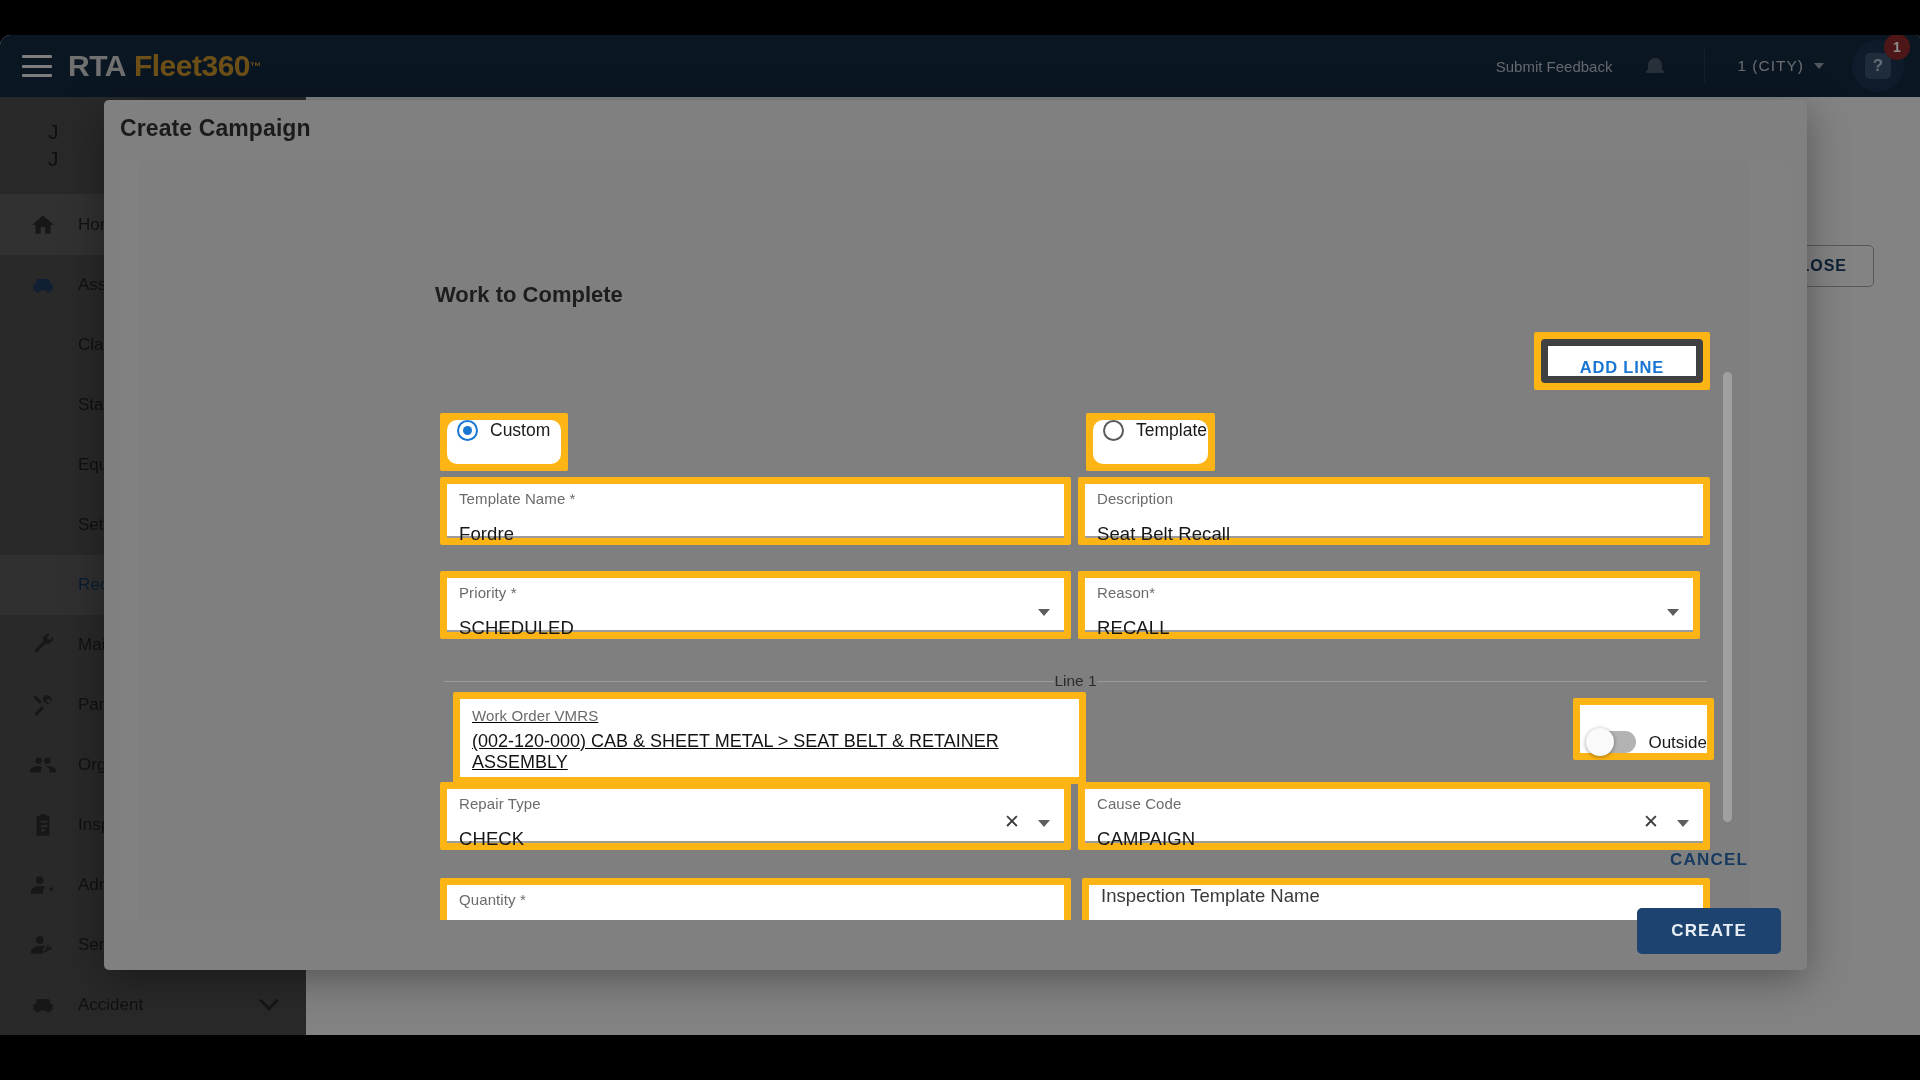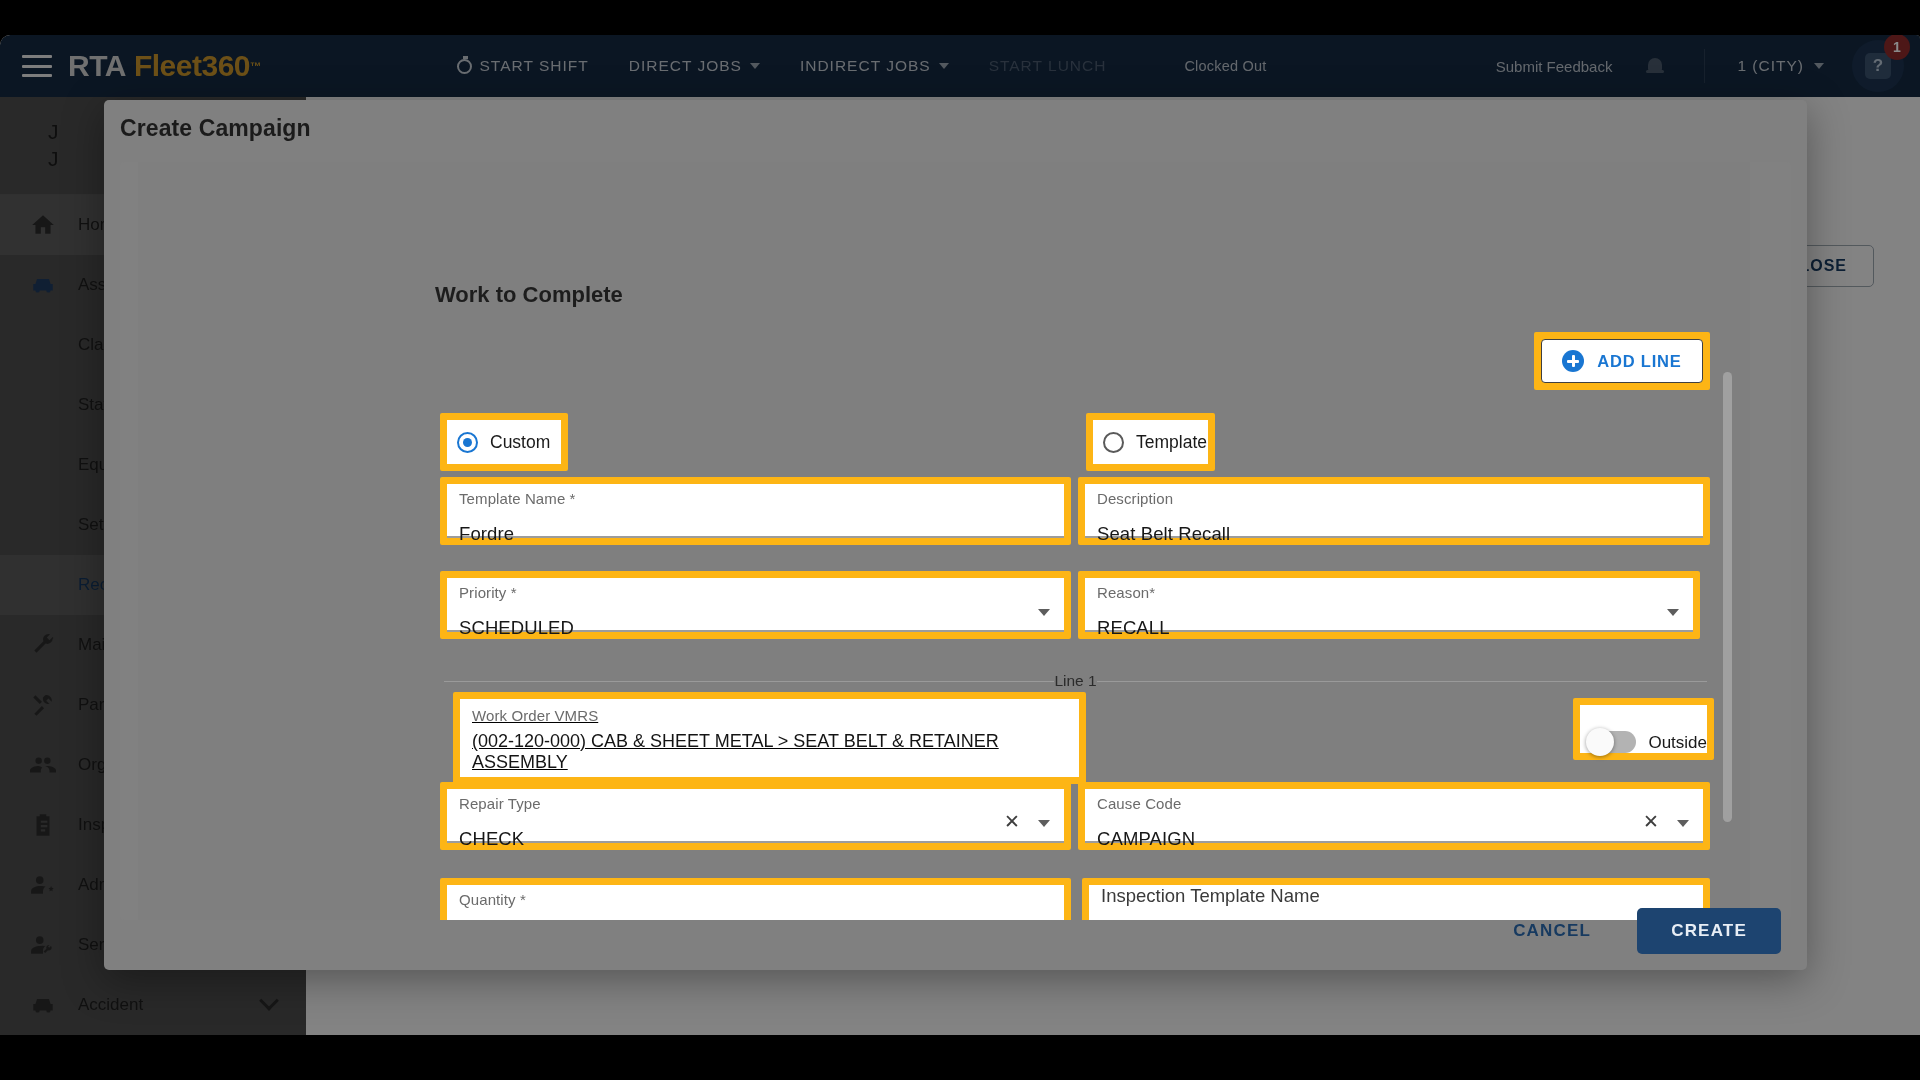--- a/index.html
+++ b/index.html
@@ -90,34 +90,34 @@
     position:absolute; left: 18px; top: 0; width: 1612px; height: 758px; background:#7f7f7f;
   }
   .wtc-title { position:absolute; left: 297px; top: 120px; font-size: 22px; font-weight:600; color:#1d1d1d; }
 
   
   .hl { position:absolute; background:#FDB515; padding: 7px; border-radius: 2px; }
   .hl > .inner { background:#ffffff; width:100%; height:100%; position:relative; }
 
   .addline-hl { left: 1396px; top: 170px; width: 176px; height: 58px; }
   .addline-btn {
-    width:100%; height:100%; border:1px solid #404040; border-radius:4px; background:#fff;
-    display:flex; align-items:center; justify-content:center; gap:13px;
+    width:100%; height:100%; border:7px solid #404040; border-radius:4px; background:#fff;
+    display:flex; align-items:center; justify-content:center; gap:13px;flex-direction:column;
   }
   .plus-circle { width:22px;height:22px;border-radius:50%;background:#1976d2;position:relative; }
   .plus-circle::before,.plus-circle::after{content:"";position:absolute;background:#fff;border-radius:1px;}
   .plus-circle::before{left:5px;top:10px;width:12px;height:2.5px;}
   .plus-circle::after{left:9.75px;top:5px;width:2.5px;height:12px;}
   .addline-label { color:#1976d2; font-size:16.5px; font-weight:700; letter-spacing:0.8px; }
 
   
   .radio-hl { top: 251px; height: 58px; }
   .radio-hl.custom { left: 302px; width: 128px; }
   .radio-hl.template { left: 948px; width: 129px; }
-  .radio-row { width:100%; height:100%; display:flex; align-items:center; gap:12px; padding-left:10px; }
+  .radio-row { width:100%; height:100%; display:flex; align-items:flex-start; gap:12px; padding-left:10px;border-radius:10px; }
   .radio-o { width: 21px; height:21px; border-radius:50%; border:2px solid #1976d2; position:relative; }
   .radio-o.checked::after { content:""; position:absolute; left:4px; top:4px; width:9px;height:9px;border-radius:50%;background:#1976d2; }
   .radio-o.off { border-color:#5a5a5a; }
   .radio-label { font-size: 17.5px; color:#1a1a1a; }
 
   
   .field-hl { height: 68px; }
   .field {
     width:100%; height:100%; background:#fff; position:relative;
     border-bottom: 2px solid #9c9c9c; padding: 6px 12px 0 12px;
@@ -152,21 +152,21 @@
 
   .f-qty    { left: 302px; top: 716px; width: 631px; }
   .f-insp   { left: 944px; top: 716px; width: 628px; height: 72px; }
   .f-insp .field { display:flex; align-items:flex-start; padding-top:0; }
   .insp-ph { font-size: 18.5px; color:#3a3a3a; }
 
   
   .mscroll { position:absolute; right: 18px; top: 210px; width: 9px; height: 450px; background:#a0a0a0; border-radius:5px; }
 
   
-  .modal-footer { position:absolute; right: 26px; bottom: 16px; display:flex; align-items:center; gap: 28px; }
+  .modal-footer { position:absolute; right: 26px; bottom: 16px; display:flex; align-items:center; gap: 28px; flex-direction: column; }
   .btn-cancel { color:#173a60; font-size:17px; letter-spacing:1.2px; font-weight:600; padding: 10px 18px; cursor:pointer; background:transparent; border:none; }
   .btn-create { background:#1d4470; color:#e8eef5; font-size:17px; letter-spacing:1.2px; font-weight:600; padding: 13px 34px; border:none; border-radius:5px; cursor:pointer; }
 </style>
 </head>
 <body>
 
 <div id="root">
 
   <div class="app">
 
@@ -175,38 +175,20 @@
         <span></span>
           <span></span>
           <span></span>
       </div>
       <div class="brand">
         <span class="rta">RTA</span>
         <span class="fleet"><span>Fleet</span><span>360</span></span>
         <span class="tm">™</span>
       </div>
 
-      <div class="nav-group">
-        <div class="navitem">
-          <span class="clock-icon"></span>
-          <span>START SHIFT</span>
-        </div>
-        <div class="navitem">
-          <span>DIRECT JOBS</span>
-          <span class="caret-down"></span>
-        </div>
-        <div class="navitem">
-          <span>INDIRECT JOBS</span>
-          <span class="caret-down"></span>
-        </div>
-        <div class="navitem dim">
-          <span>START LUNCH</span>
-        </div>
-        <div class="clocked-out">Clocked Out</div>
-      </div>
 
       <div class="top-right">
         <div class="feedback">Submit Feedback</div>
         <div class="bell"></div>
         <div class="divider-v"></div>
         <div class="city">
           <span>1 (CITY)</span>
           <span class="caret-down"></span>
         </div>
         <div class="help-avatar">

